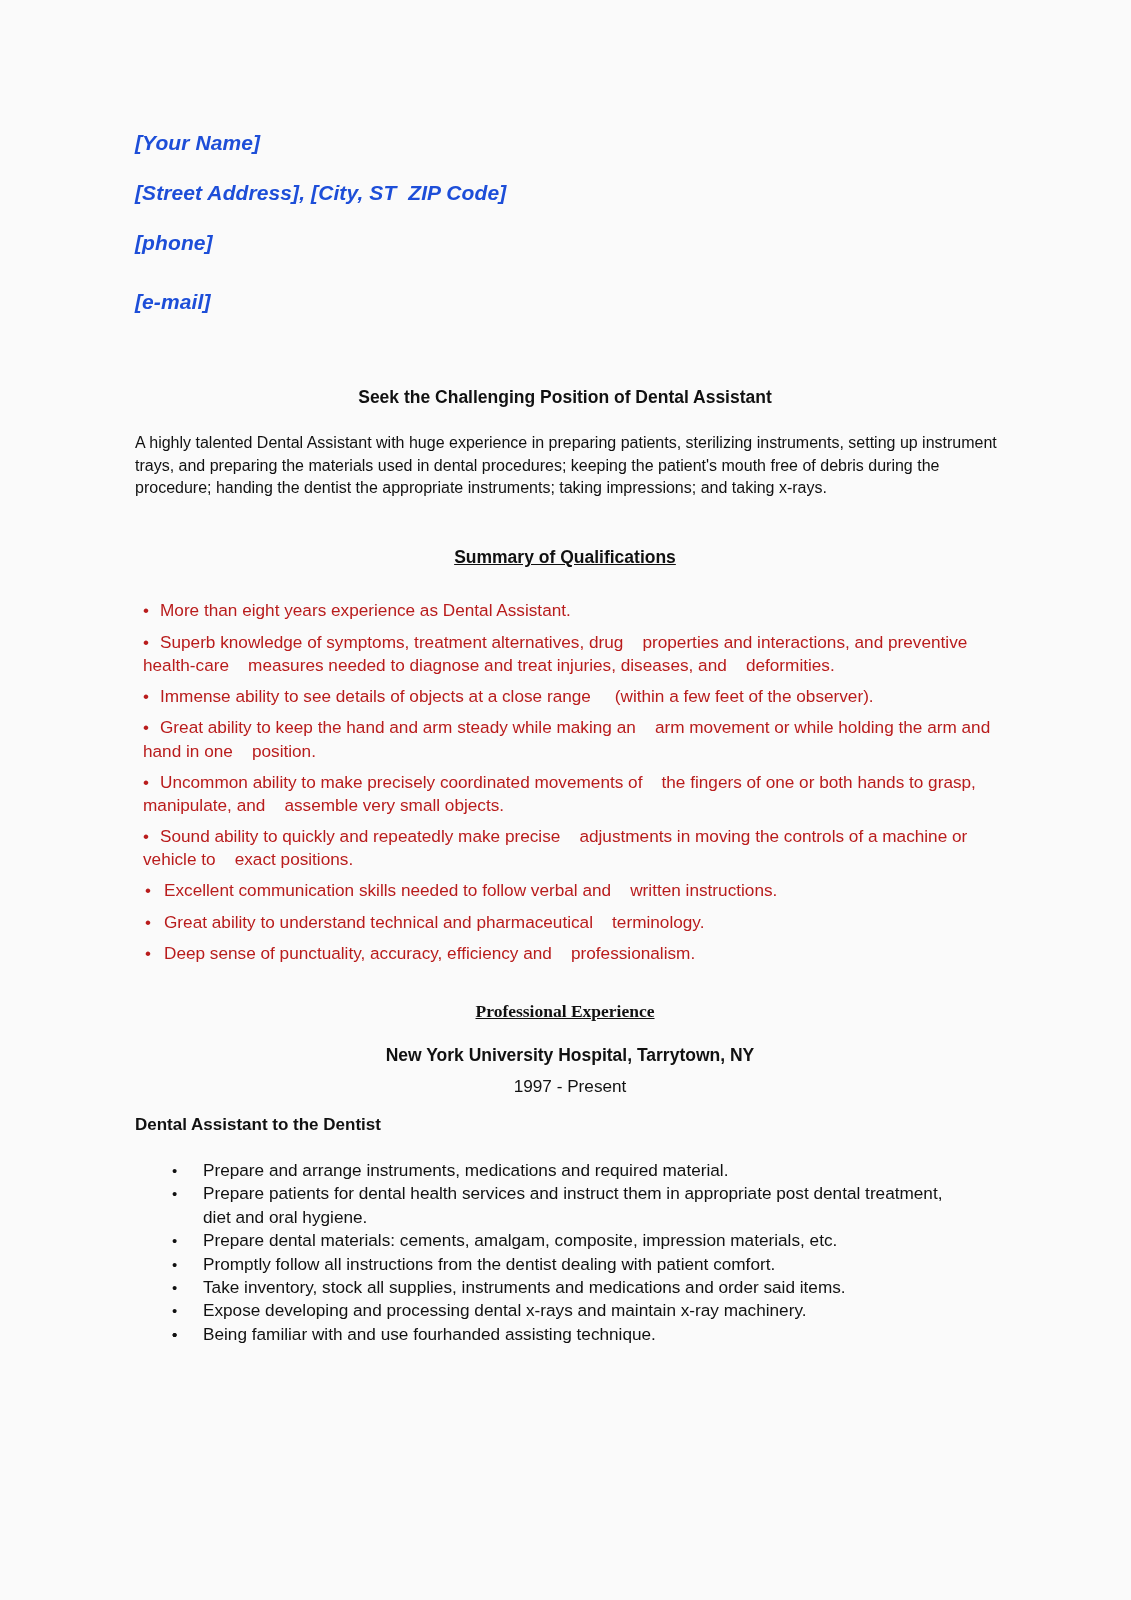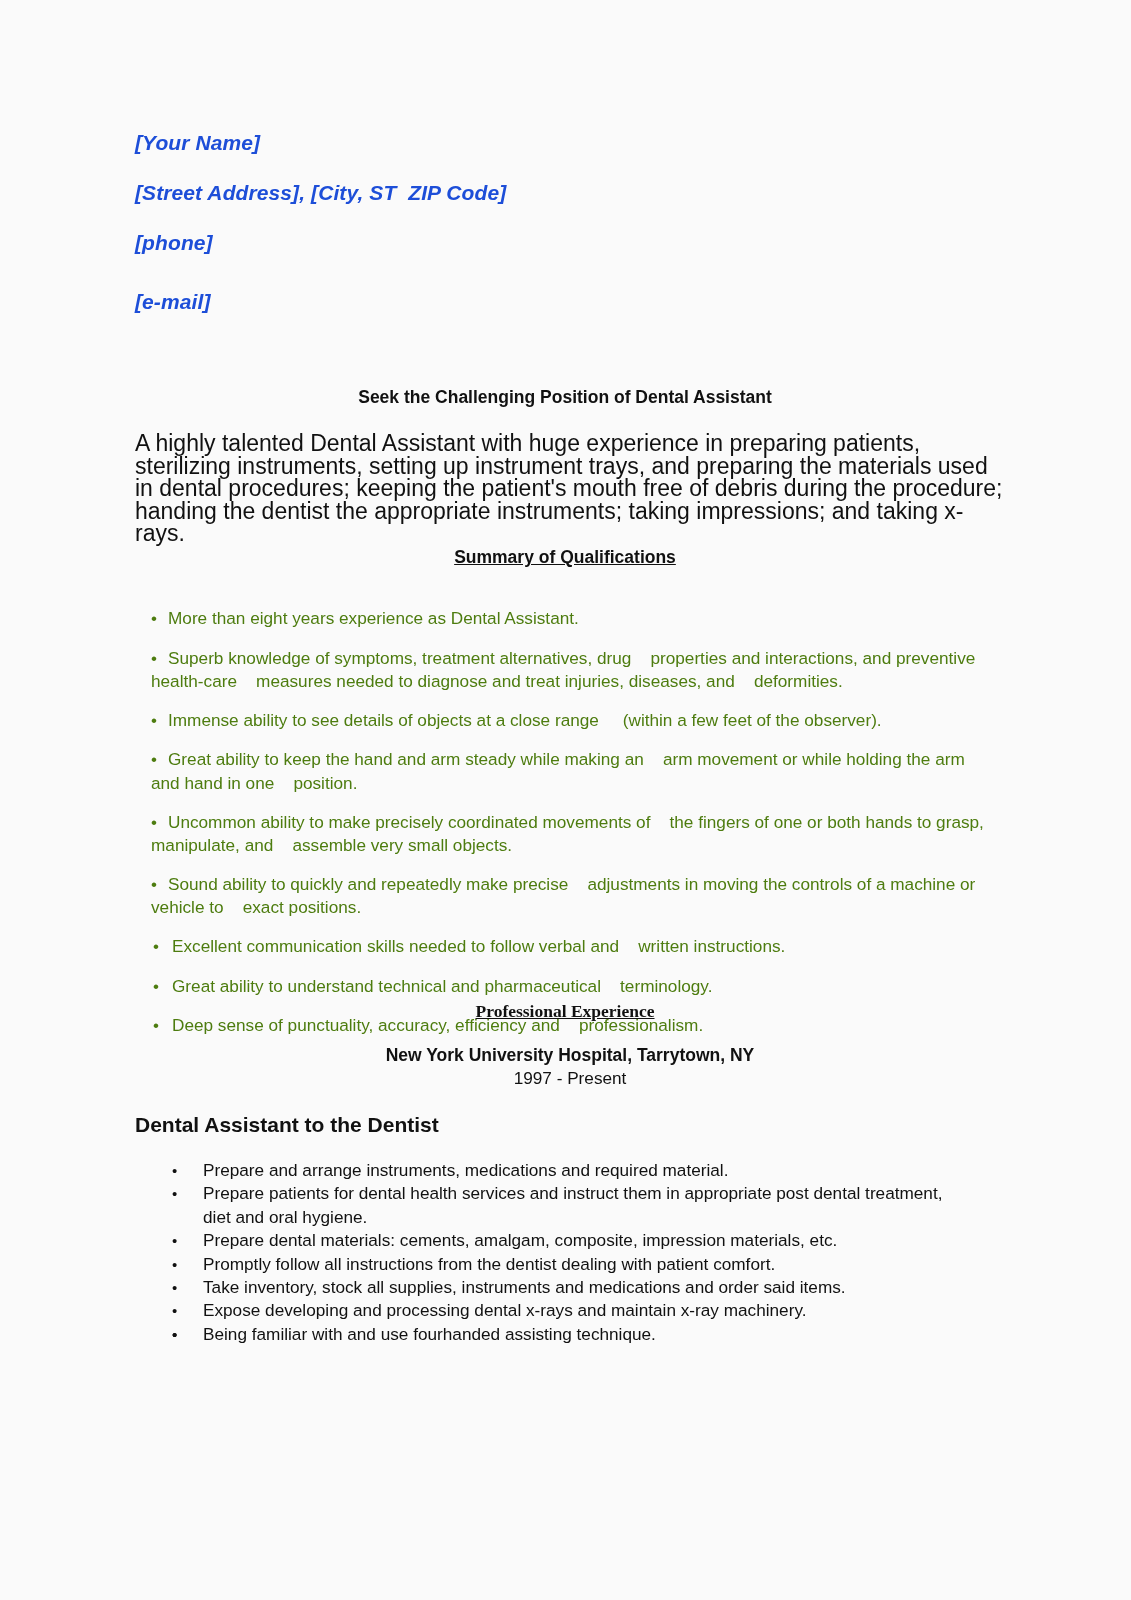--- a/index.html
+++ b/index.html
@@ -56,21 +56,21 @@
     line-height: 23px;
     color: #111111;
   }
 
   
   .summary-para {
     position: absolute;
     left: 135px;
     top: 432px;
     width: 870px;
-    font-size: 23px;
+    font-size: 16px;
     line-height: 22.6px;
     color: #111111;
     white-space: pre-wrap;
     text-align: left;
   }
 
   
   .section-heading {
     position: absolute;
     left: 135px;
@@ -91,25 +91,25 @@
     left: 135px;
     top: 591px;
     width: 872px;
     margin: 0;
     padding: 0;
     list-style: none;
   }
   .quals-list li {
     font-size: 17.2px;
     line-height: 22.6px;
-    color: #4d7c0f;
+    color: #b91c1c;
     white-space: pre-wrap;
     text-indent: 0;
     padding-left: 0;
-    margin: 16px;
+    margin: 8px;
   }
   .quals-list li .bullet-glyph {
     display: inline-block;
     width: 17px;
     font-size: 17px;
     line-height: 22.6px;
   }
   .quals-list li.indented .bullet-glyph {
     width: 19px;
     padding-left: 2px;
@@ -127,29 +127,29 @@
     font-size: 17.5px;
     font-weight: bold;
     line-height: 23px;
     color: #111111;
     margin: 0;
   }
   .employer-dates {
     font-size: 17.2px;
     line-height: 22.6px;
     color: #111111;
-    margin: 0;
+    margin: 8px;
   }
 
   .job-title {
     position: absolute;
     left: 135px;
     top: 1113px;
     width: 870px;
-    font-size: 21px;
+    font-size: 17px;
     font-weight: bold;
     line-height: 23px;
     color: #111111;
   }
 
   
   .duties-list {
     position: absolute;
     left: 172px;
     top: 1159px;

